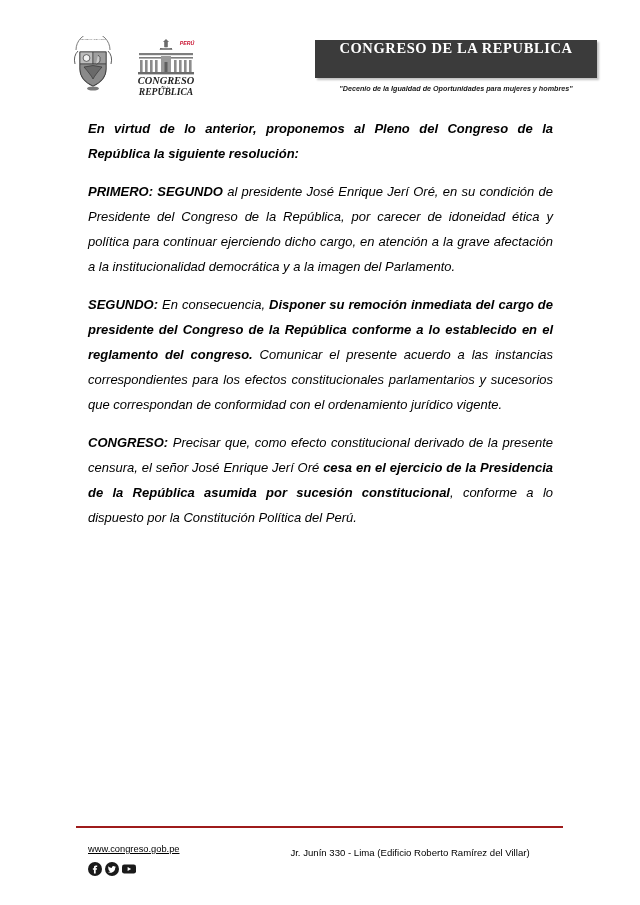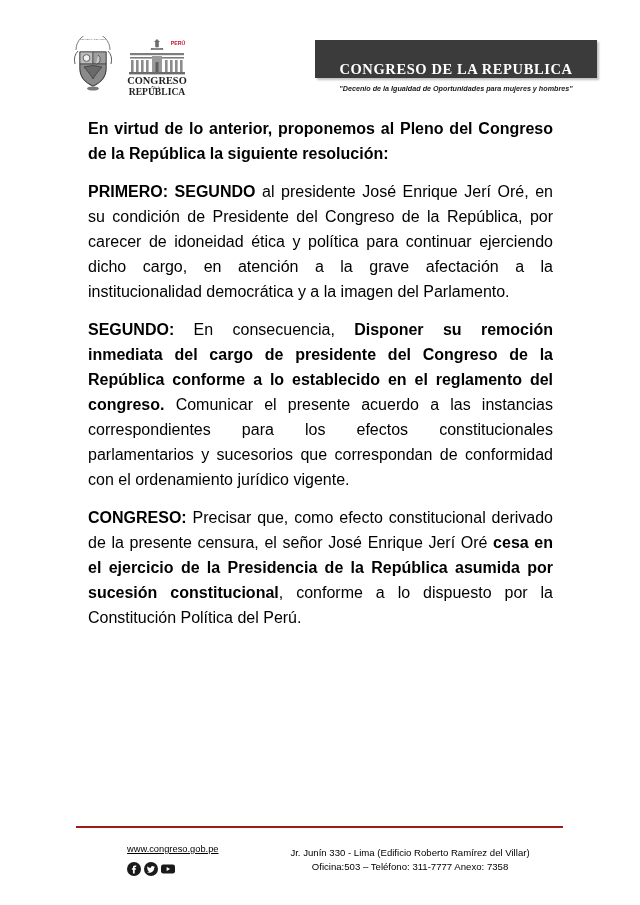--- a/index.html
+++ b/index.html
@@ -26,41 +26,42 @@
     top: 0;
     width: 640px;
     height: 108px;
   }
   .header-logos {
     position: absolute;
     left: 72px;
     top: 36px;
     display: flex;
     align-items: flex-start;
-    gap: 12px;
+    gap: 21px;
+    font-style: italic;
   }
   .coat-of-arms {
     width: 42px;
     height: 56px;
   }
   .congress-logo {
     display: block;
     width: 62px;
     height: 60px;
   }
   .header-banner {
     position: absolute;
     left: 315px;
     top: 40px;
     width: 282px;
     height: 38px;
     background: #3b3b3b;
     box-shadow: 2px 2px 2px rgba(0,0,0,0.25);
     display: flex;
-    align-items: flex-end;
+    align-items: flex-start;
     justify-content: center;
   }
   .header-banner-text {
     font-family: "Liberation Serif", serif;
     font-weight: bold;
     font-size: 14.5px;
     letter-spacing: 0.6px;
     color: #ffffff;
     white-space: nowrap;
   }
@@ -78,25 +79,26 @@
   }
 
   
   .content {
     position: absolute;
     left: 88px;
     top: 116px;
     width: 465px;
   }
   .para {
-    font-size: 16px;
+    font-size: 13px;
     line-height: 25px;
     text-align: justify;
     margin: 0 0 13px 0;
     color: #000000;
+    font-style: italic;
   }
   .para b {
     font-weight: bold;
   }
 
   
   .footer {
     position: absolute;
     left: 0;
     top: 826px;
@@ -108,21 +110,20 @@
     top: 0;
     width: 487px;
     height: 2px;
     background: #9e1b1b;
   }
   .footer-left {
     position: absolute;
     left: 88px;
     top: 12px;
     width: 170px;
-    margin-left: 39px;
   }
   .footer-url {
     font-size: 9.3px;
     color: #000000;
     text-decoration: underline;
     display: inline-block;
   }
   .social-row {
     margin-top: 6px;
     display: flex;
@@ -264,17 +265,16 @@
           <svg class="social-icon" viewBox="0 0 20 16">
             <rect x="0" y="1.5" width="20" height="13" rx="3.2" fill="#1a1a1a"></rect>
             <path d="M8 5.1 L13 8 L8 10.9 Z" fill="#ffffff"></path>
           </svg>
         </a>
       </div>
     </div>
 
     <div class="footer-right">
       <div class="footer-addr-line">Jr. Junín 330 - Lima (Edificio Roberto Ramírez del Villar)</div>
-      <div class="footer-addr-line">Oficina:503 – Teléfono: 311-7777  Anexo:  7358</div>
     </div>
   </div>
 
 </div>
 
 </body></html>

